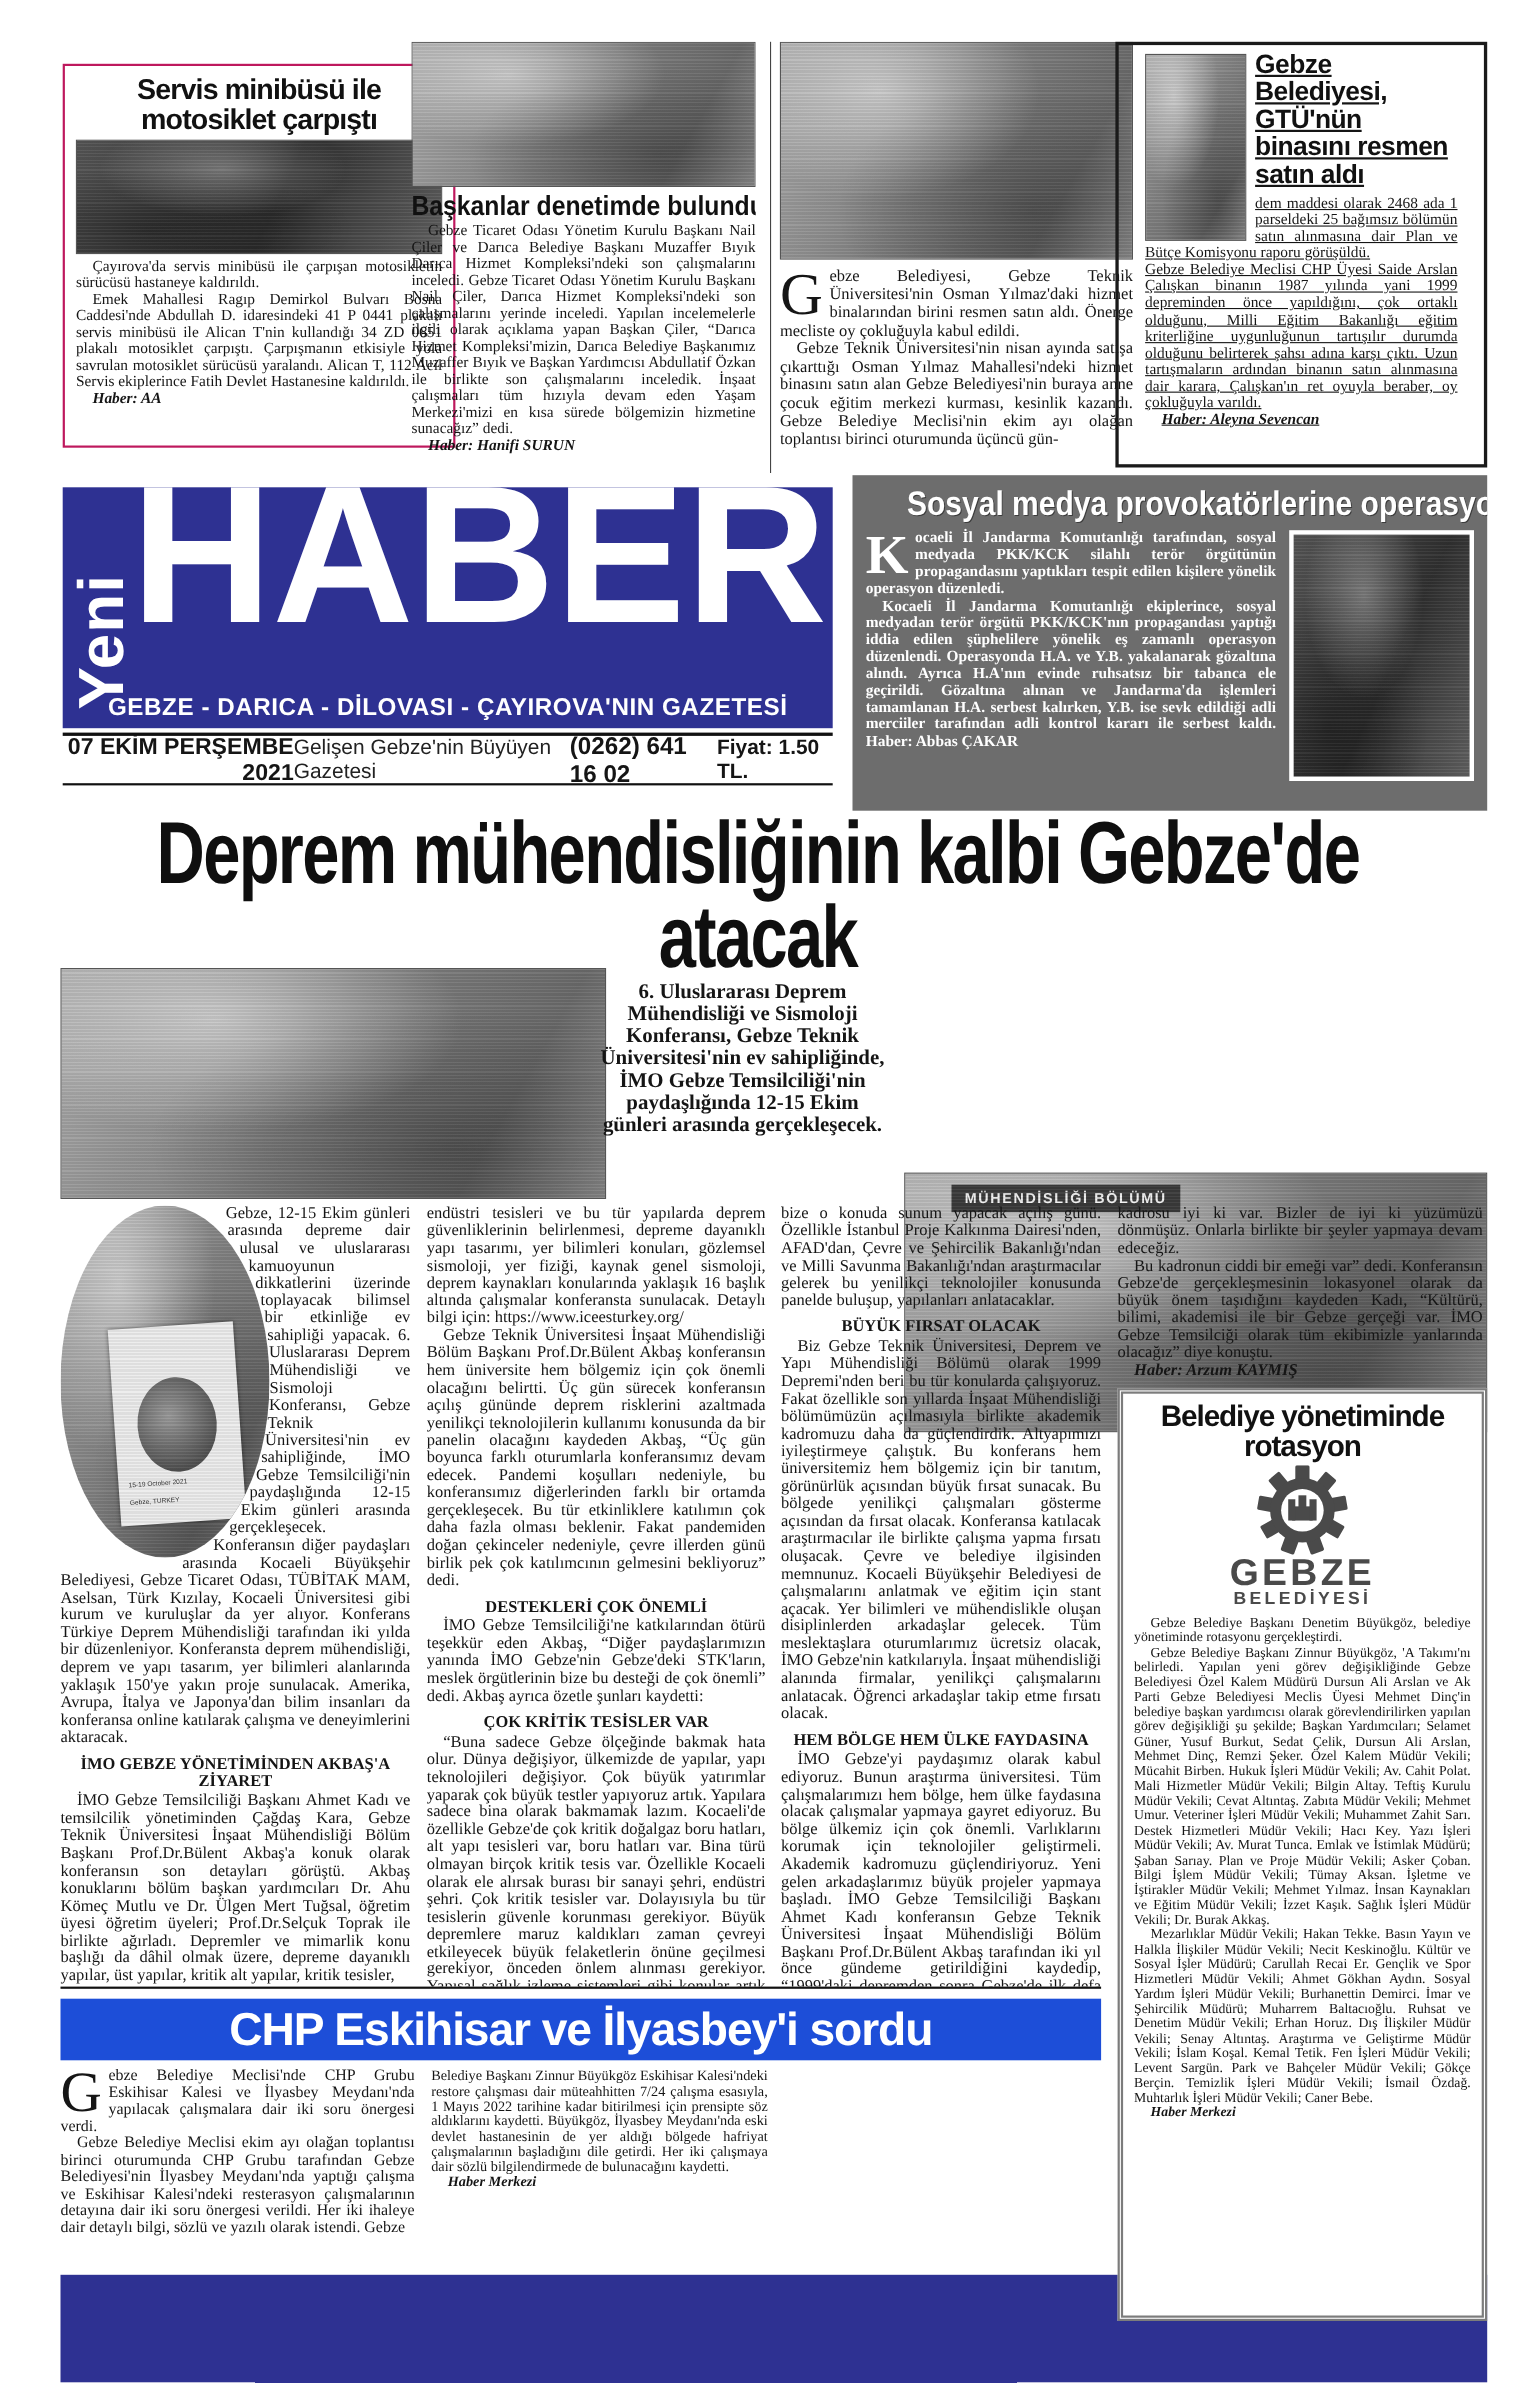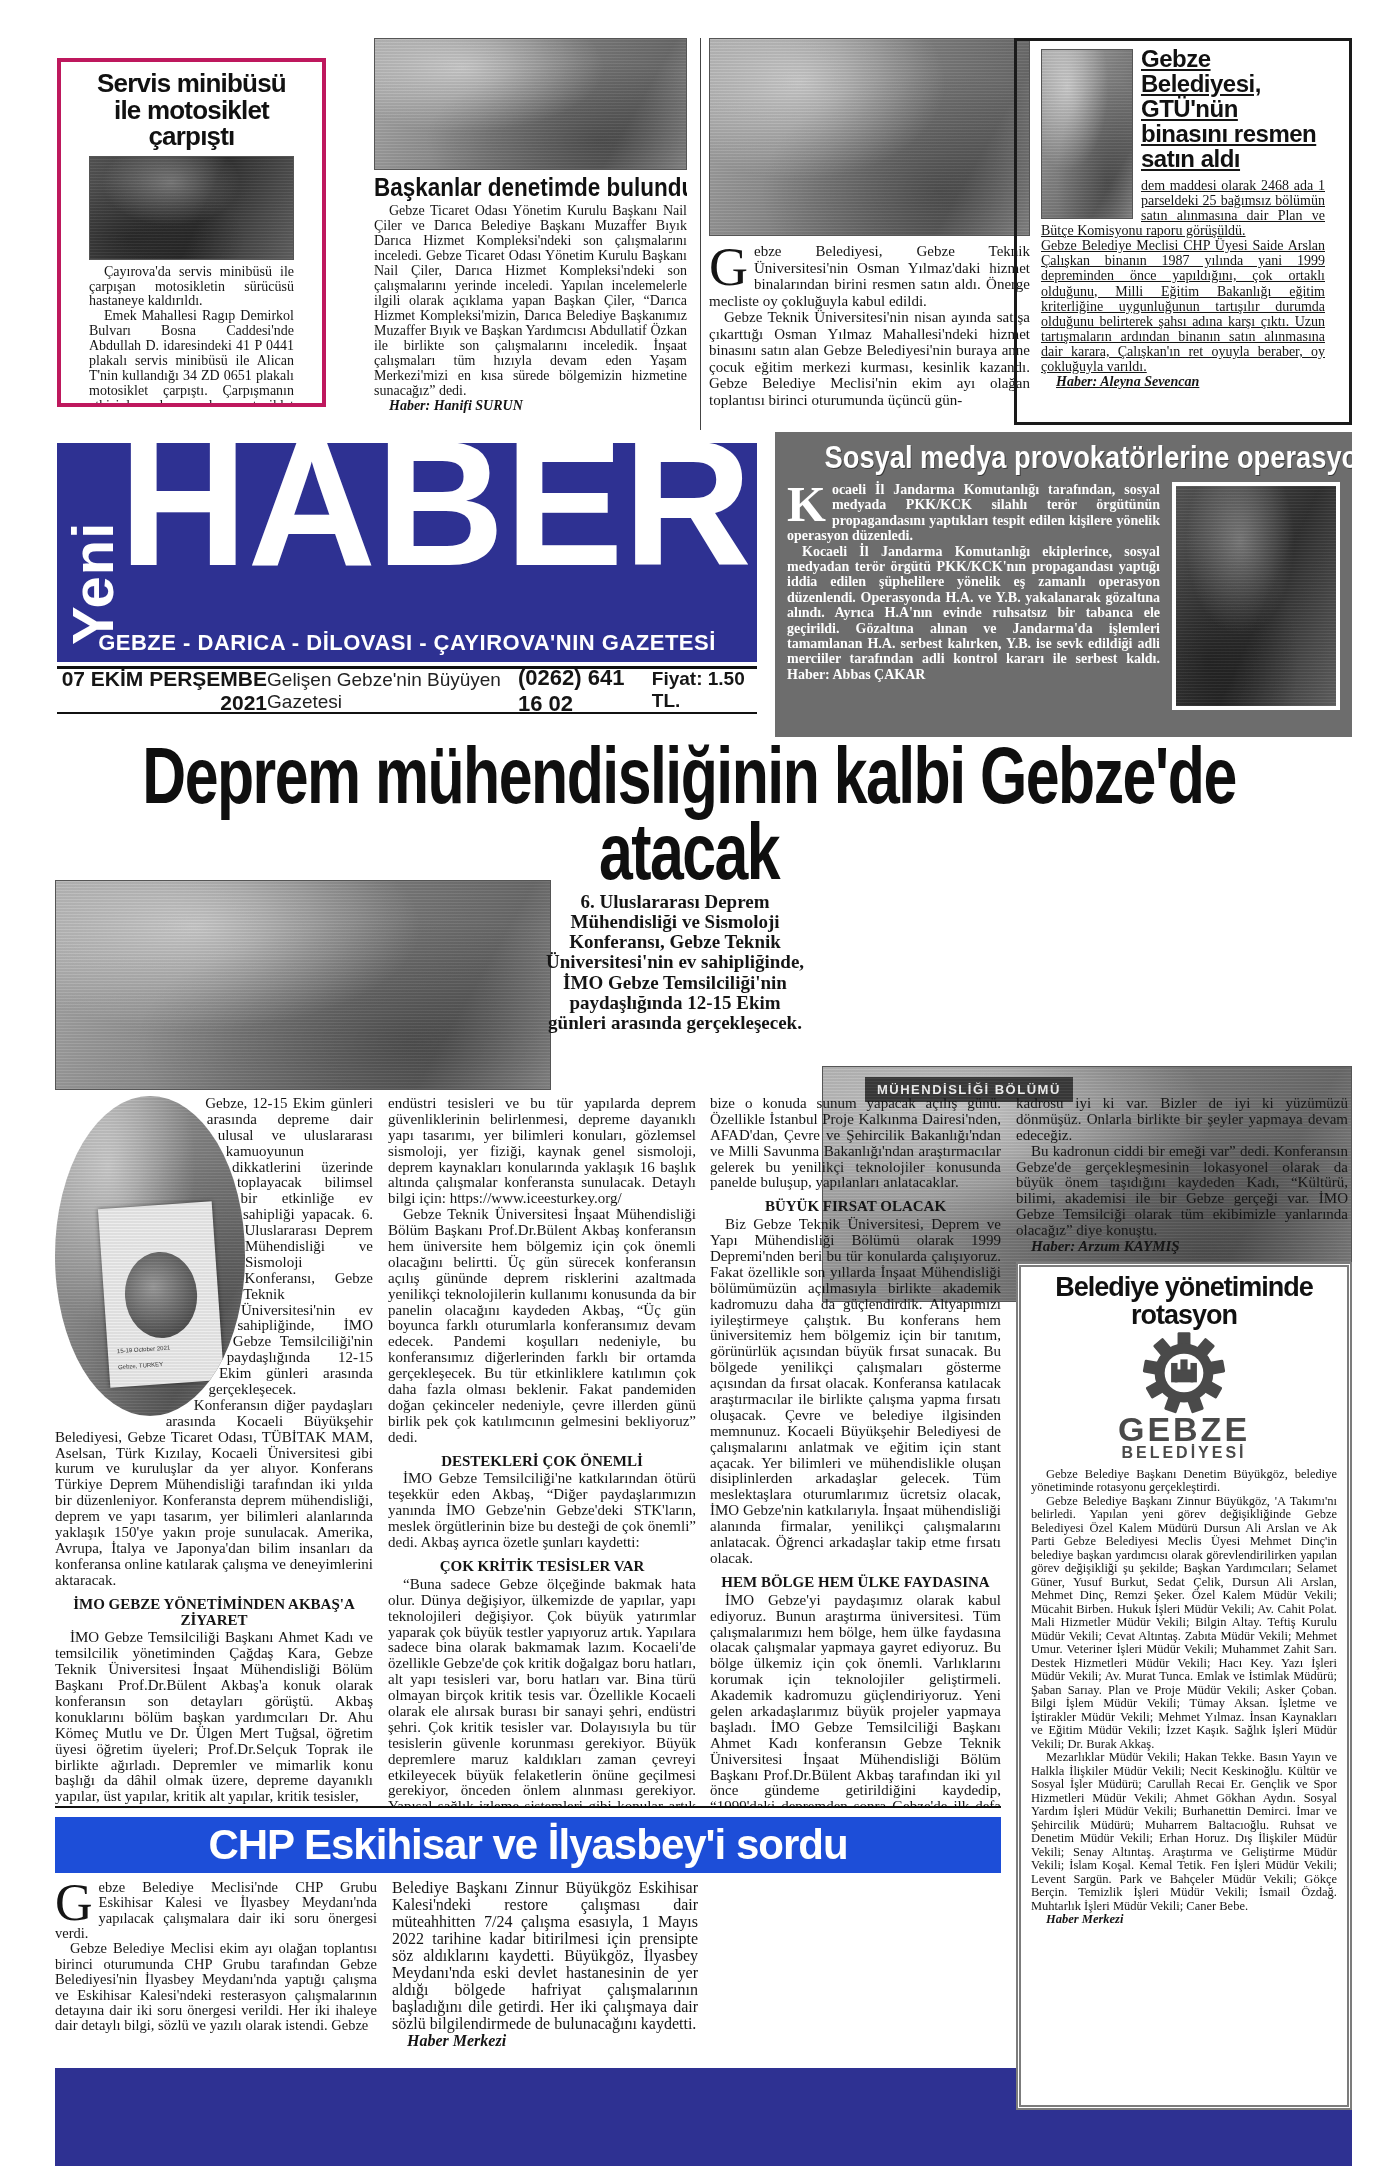--- a/index.html
+++ b/index.html
@@ -34,21 +34,21 @@
       radial-gradient(ellipse at 20% 80%, rgba(0,0,0,.35), transparent 50%),
       linear-gradient(115deg,#555,#303030 55%,#606060);
   }
   .headline-bar { background:#1d4ed8; color:#fff; display:flex; align-items:center; justify-content:center; }
 </style>
 </head>
 <body>
 
 <div class="abs" style="left:55px; top:2068px; width:1297px; height:98px; background:#2e3192;"></div>
 
-<div class="abs" style="left:57px; top:58px; width:269px; height:349px; border:4px solid #be185d; padding:6px 28px; overflow:hidden;">
+<div class="abs" style="left:57px; top:58px; width:357px; height:349px; border:2px solid #be185d; padding:6px 10px; overflow:hidden;">
   <h2 class="sans" style="margin:2px 0 6px; font-size:26px; line-height:1.02; text-align:center; letter-spacing:-.8px; font-weight:bold; color:#111;">Servis minibüsü ile motosiklet çarpıştı</h2>
   <div class="ph ph-dark" style="width:100%; height:104px;"></div>
   <div class="just" style="font-size:14px; line-height:1.07; margin-top:5px;">
     <p class="ind">Çayırova'da servis minibüsü ile çarpışan motosikletin sürücüsü hastaneye kaldırıldı.</p>
     <p class="ind">Emek Mahallesi Ragıp Demirkol Bulvarı Bosna Caddesi'nde Abdullah D. idaresindeki 41 P 0441 plakalı servis minibüsü ile Alican T'nin kullandığı 34 ZD 0651 plakalı motosiklet çarpıştı. Çarpışmanın etkisiyle yola savrulan motosiklet sürücüsü yaralandı. Alican T, 112 Acil Servis ekiplerince Fatih Devlet Hastanesine kaldırıldı.</p>
     <p class="byline">Haber: AA</p>
   </div>
 </div>
 
 <div class="abs" style="left:374px; top:38px; width:313px; height:392px; overflow:hidden;">
@@ -198,16 +198,16 @@
   <span style="font-size:42px; font-weight:bold; letter-spacing:-1px; white-space:nowrap;">CHP Eskihisar ve İlyasbey'i sordu</span>
 </div>
 
 <div class="abs just" style="left:55px; top:1880px; width:322px; height:192px; font-size:14.5px; line-height:1.06; overflow:hidden;">
   <p>
     <span class="dropcap" style="font-size:52px;">G</span><span>ebze Belediye Meclisi'nde CHP Grubu Eskihisar Kalesi ve İlyasbey Meydanı'nda yapılacak çalışmalara dair iki soru önergesi verdi.</span>
   </p>
   <p class="ind">Gebze Belediye Meclisi ekim ayı olağan toplantısı birinci oturumunda CHP Grubu tarafından Gebze Belediyesi'nin İlyasbey Meydanı'nda yaptığı çalışma ve Eskihisar Kalesi'ndeki resterasyon çalışmalarının detayına dair iki soru önergesi verildi. Her iki ihaleye dair detaylı bilgi, sözlü ve yazılı olarak istendi. Gebze</p>
 </div>
 
-<div class="abs just" style="left:392px; top:1880px; width:306px; height:192px; font-size:16px; line-height:1.06; overflow:hidden;">
+<div class="abs just" style="left:392px; top:1880px; width:306px; height:192px; font-size:13px; line-height:1.06; overflow:hidden;">
   <p>Belediye Başkanı Zinnur Büyükgöz Eskihisar Kalesi'ndeki restore çalışması dair müteahhitten 7/24 çalışma esasıyla, 1 Mayıs 2022 tarihine kadar bitirilmesi için prensipte söz aldıklarını kaydetti. Büyükgöz, İlyasbey Meydanı'nda eski devlet hastanesinin de yer aldığı bölgede hafriyat çalışmalarının başladığını dile getirdi. Her iki çalışmaya dair sözlü bilgilendirmede de bulunacağını kaydetti.</p>
   <p class="byline">Haber Merkezi</p>
 </div>
 
 </body></html>

